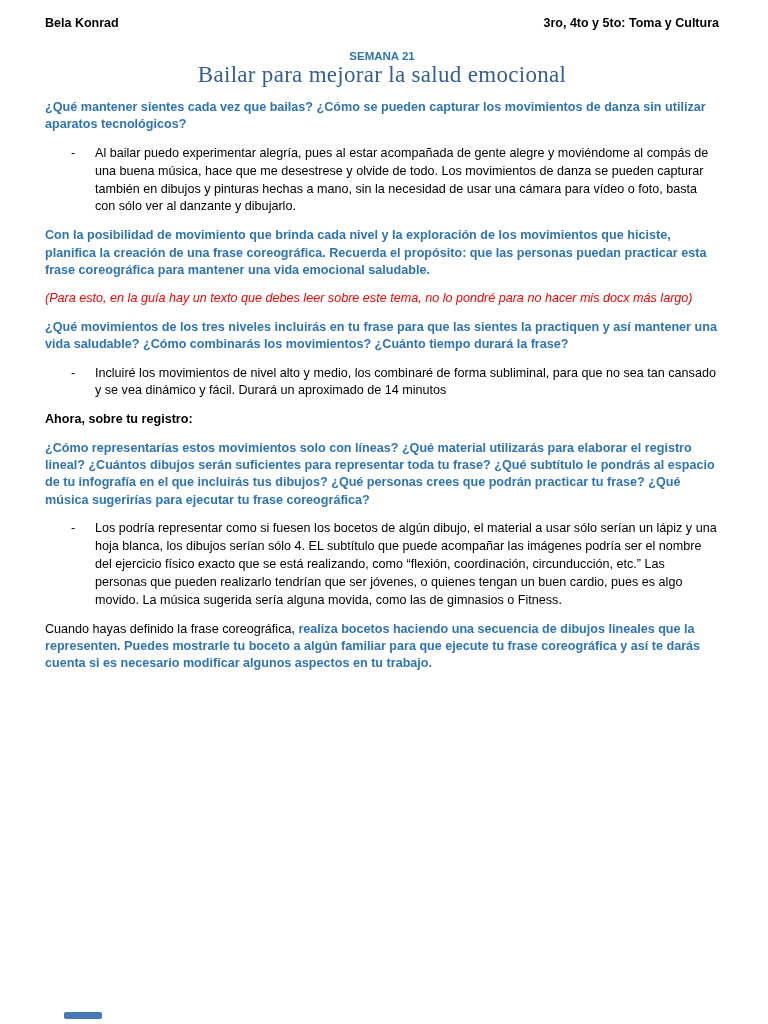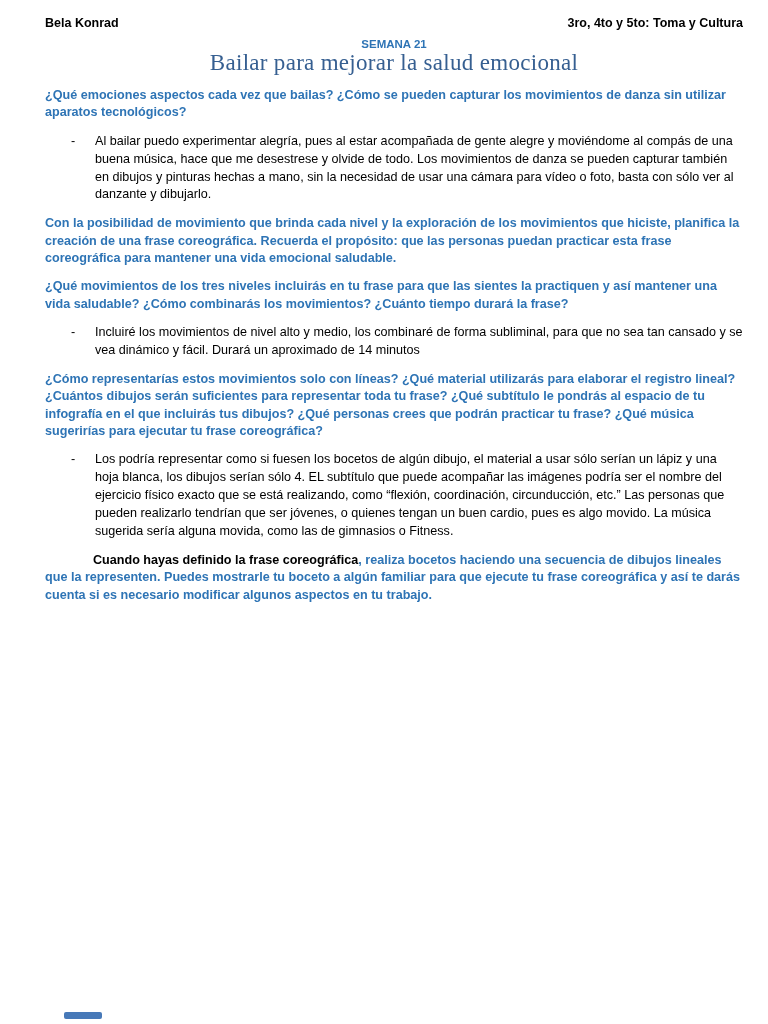--- a/index.html
+++ b/index.html
@@ -11,37 +11,37 @@
     width: 768px;
     height: 1024px;
     position: relative;
     overflow: hidden;
     font-family: "Liberation Sans", "DejaVu Sans", sans-serif;
     color: #000000;
   }
   .page {
     position: absolute;
     inset: 0;
-    padding: 16px 25px 0 45px;
+    padding: 16px 49px 0 45px;
     box-sizing: border-box;
   }
   .doc-header {
     display: flex;
     justify-content: space-between;
     align-items: baseline;
     font-size: 12.5px;
     font-weight: 700;
     color: #000000;
   }
   .subtitle {
     text-align: center;
     font-size: 11.5px;
     font-weight: 700;
     color: #2E74B5;
-    margin-top: 8px;
+    margin-top: 20px;
   }
   .doc-title {
     text-align: center;
     font-family: "Liberation Serif", "DejaVu Serif", serif;
     font-weight: 400;
     font-size: 23px;
     color: #365F91;
     letter-spacing: 0.3px;
   }
   .section-heading {
@@ -78,22 +78,21 @@
   }
   .bullet-item .dash {
     width: 24px;
     flex: 0 0 24px;
   }
   .bullet-item .bullet-text {
     flex: 1;
   }
   .mixed .bold-black {
     color: #000000;
-    font-weight: 700;
-    margin-left: 48px;
+    font-weight: 400;
   }
   .mixed .bold-blue {
     color: #2E74B5;
     font-weight: 700;
   }
   .scrollbar-thumb {
     position: absolute;
     left: 64px;
     bottom: 5px;
     width: 38px;
@@ -110,38 +109,40 @@
   <div class="doc-header">
     <span>Bela Konrad</span>
     <span>3ro, 4to y 5to: Toma y Cultura</span>
   </div>
 
   <div class="subtitle">SEMANA 21</div>
 
   <div class="doc-title">Bailar para mejorar la salud emocional</div>
 
 
-  <div class="para blue">¿Qué emociones aspectos cada vez que bailas? ¿Cómo se pueden capturar los movimientos de danza sin utilizar aparatos tecnológicos?</div>
+  <div class="para blue">¿Qué mantener sientes cada vez que bailas? ¿Cómo se pueden capturar los movimientos de danza sin utilizar aparatos tecnológicos?</div>
 
   <div class="bullet-item">
     <span class="dash">-</span>
     <span class="bullet-text">Al bailar puedo experimentar alegría, pues al estar acompañada de gente alegre y moviéndome al compás de una buena música, hace que me desestrese y olvide de todo. Los movimientos de danza se pueden capturar también en dibujos y pinturas hechas a mano, sin la necesidad de usar una cámara para vídeo o foto, basta con sólo ver al danzante y dibujarlo.</span>
   </div>
 
   <div class="para blue">Con la posibilidad de movimiento que brinda cada nivel y la exploración de los movimientos que hiciste, planifica la creación de una frase coreográfica. Recuerda el propósito: que las personas puedan practicar esta frase coreográfica para mantener una vida emocional saludable.</div>
 
+  <div class="para red">(Para esto, en la guía hay un texto que debes leer sobre este tema, no lo pondré para no hacer mis docx más largo)</div>
 
 
   <div class="para blue">¿Qué movimientos de los tres niveles incluirás en tu frase para que las sientes la practiquen y así mantener una vida saludable? ¿Cómo combinarás los movimientos? ¿Cuánto tiempo durará la frase?</div>
 
   <div class="bullet-item">
     <span class="dash">-</span>
     <span class="bullet-text">Incluiré los movimientos de nivel alto y medio, los combinaré de forma subliminal, para que no sea tan cansado y se vea dinámico y fácil. Durará un aproximado de 14 minutos</span>
   </div>
 
+  <div class="para black-bold">Ahora, sobre tu registro:</div>
 
   <div class="para blue">¿Cómo representarías estos movimientos solo con líneas? ¿Qué material utilizarás para elaborar el registro lineal? ¿Cuántos dibujos serán suficientes para representar toda tu frase? ¿Qué subtítulo le pondrás al espacio de tu infografía en el que incluirás tus dibujos? ¿Qué personas crees que podrán practicar tu frase? ¿Qué música sugerirías para ejecutar tu frase coreográfica?</div>
 
   <div class="bullet-item">
     <span class="dash">-</span>
     <span class="bullet-text">Los podría representar como si fuesen los bocetos de algún dibujo, el material a usar sólo serían un lápiz y una hoja blanca,  los dibujos serían sólo 4. EL subtítulo que puede acompañar las imágenes podría ser el nombre del ejercicio físico exacto que se está realizando, como “flexión, coordinación, circunducción, etc.” Las personas que pueden realizarlo tendrían que ser jóvenes, o quienes tengan un buen cardio, pues es algo movido. La música sugerida sería alguna movida, como las de gimnasios o Fitness.</span>
   </div>
 
   <div class="para mixed">
     <span class="bold-black">Cuando hayas definido la frase coreográfica</span><span class="bold-blue">, realiza bocetos haciendo una secuencia de dibujos lineales que la representen. Puedes mostrarle tu boceto a algún familiar para que ejecute tu frase coreográfica y así te darás cuenta si es necesario modificar algunos aspectos en tu trabajo.</span>

